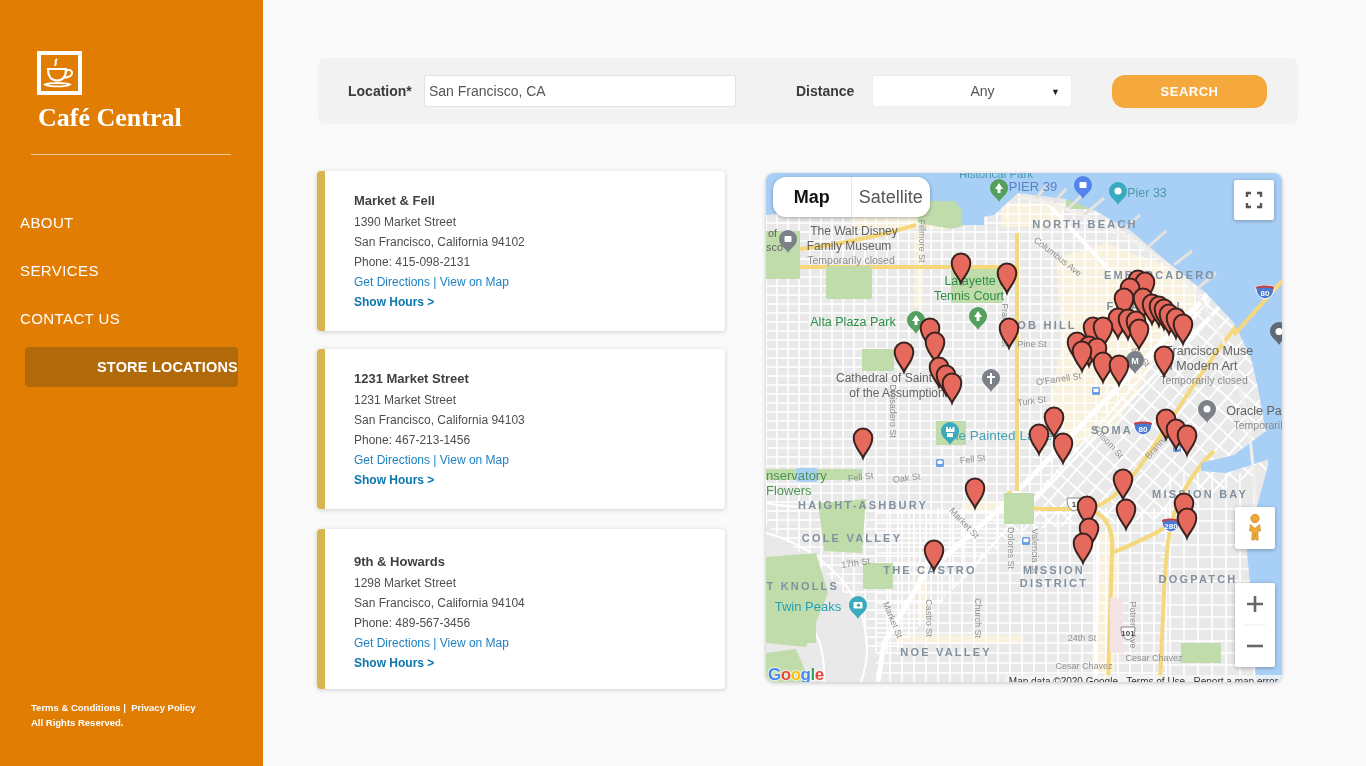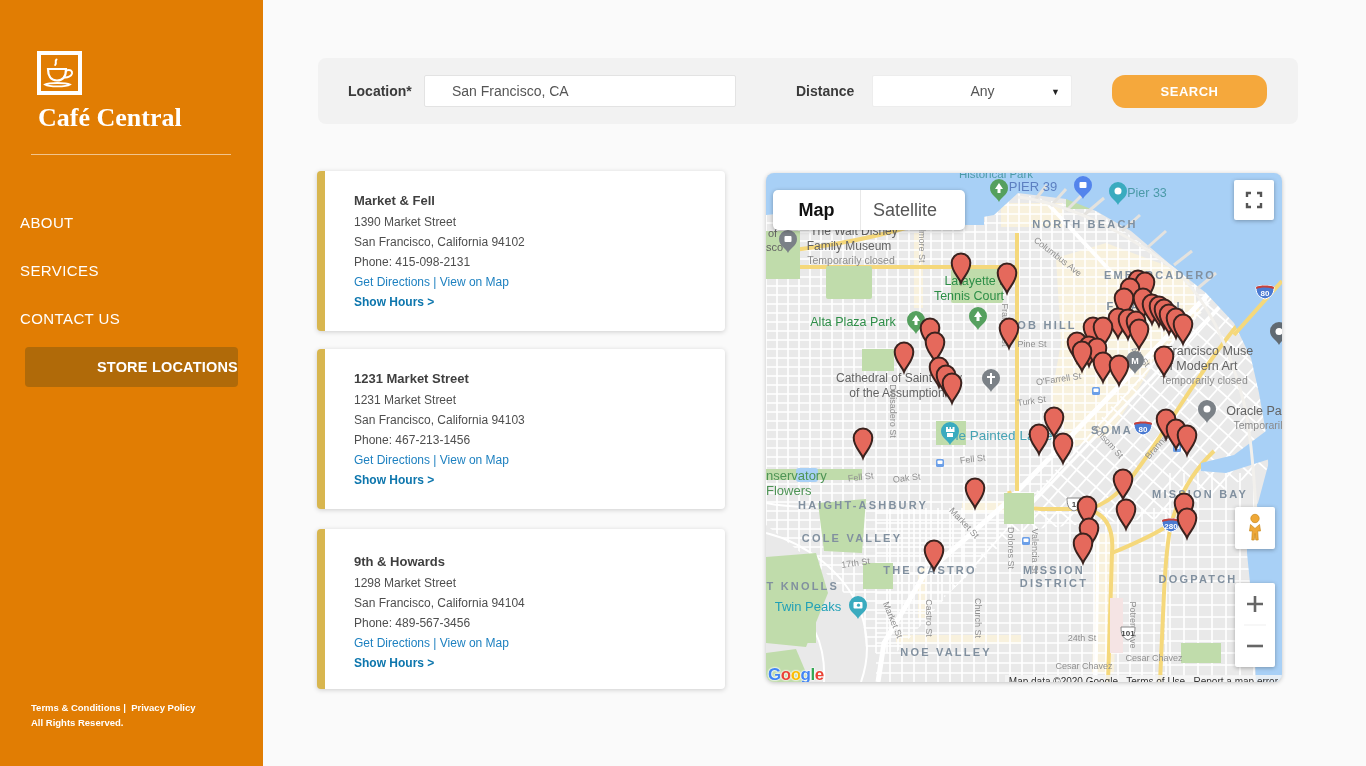--- a/index.html
+++ b/index.html
@@ -21,41 +21,41 @@
                  text-align:right; padding-left:18px; font-weight:bold; font-size:14.5px; color:#fff; letter-spacing:0.2px; }
   .sfoot { position:absolute; left:31px; top:700px; color:#fff; font-size:9.5px; font-weight:bold; line-height:15px; }
 
   
   .main { position:absolute; left:263px; top:0; width:1103px; height:766px; background:#fafafa; }
   .searchbar { position:absolute; left:55px; top:58px; width:980px; height:66px; background:#f2f2f2; border-radius:8px; }
   .lbl { position:absolute; font-size:14px; font-weight:bold; color:#3b3b3b; top:25px; }
   .lbl.loc { left:30px; }
   .lbl.dist { left:478px; }
   .sinput { position:absolute; left:106px; top:17px; width:312px; height:32px; background:#fff; border:1px solid #e3e3e3;
-            border-radius:2px; font-size:14px; color:#555; line-height:30px; padding-left:27px; }
+            border-radius:2px; font-size:14px; color:#555; line-height:30px; padding-left:4px; }
   .sselect { position:absolute; left:554px; top:17px; width:200px; height:32px; background:#fff; border:1px solid #ededed;
              border-radius:2px; font-size:14px; color:#555; line-height:30px; padding-left:21px;text-align:center; }
   .sselect .arr { position:absolute; right:11px; top:1px; font-size:9px; color:#222; }
   .sbtn { position:absolute; left:794px; top:17px; width:155px; height:33px; background:#f5a83c; border-radius:13px;
           color:#fff; font-size:13px; font-weight:bold; letter-spacing:0.5px; text-align:center; line-height:33px; }
 
   
   .card { position:absolute; left:54px; width:408px; height:160px; background:#fff; border-left:8px solid #d8b64f;
           border-radius:4px; box-shadow:0 1px 5px rgba(0,0,0,0.18); }
   .card .inner { padding:21px 0 0 29px; }
   .card h3 { font-size:13px; line-height:18px; font-weight:bold; color:#3f3f3f; margin-bottom:2px; }
   .card p { font-size:12px; color:#4e4e4e; line-height:20px; }
   .card .lnk { font-size:12px; color:#1e81c0; line-height:20px; }
   .card .hrs { font-size:12px; color:#0d76ad; font-weight:bold; line-height:20px; }
 
   
   .map { position:absolute; left:503px; top:173px; width:516px; height:509px; border-radius:8px; overflow:hidden;
          box-shadow:0 1px 4px rgba(0,0,0,0.22); background:#e9e9e9; }
   .map svg.base { position:absolute; left:0; top:0; }
-  .mcTop { position:absolute; left:7px; top:17px; width:192px; height:40px; background:#fff; border-radius:5px;
+  .mcTop { position:absolute; left:7px; top:4px; width:157px; height:40px; background:#fff; border-radius:13px;
            box-shadow:0 1px 4px rgba(0,0,0,0.3); display:flex; }
   .mcTop .m1 { width:88px; text-align:center; line-height:40px; font-size:18px; font-weight:bold; color:#111;
                border-right:1px solid #e8e8e8; }
   .mcTop .m2 { width:88px; text-align:center; line-height:40px; font-size:18px; color:#565656; }
   .fsbtn { position:absolute; right:8px; top:7px; width:40px; height:40px; background:#fff; border-radius:2px;
            box-shadow:0 1px 4px rgba(0,0,0,0.3); }
   .pegman { position:absolute; right:7px; top:334px; width:40px; height:42px; background:#fff; border-radius:2px;
             box-shadow:0 1px 4px rgba(0,0,0,0.3); }
   .zoomc { position:absolute; right:7px; top:410px; width:40px; height:84px; background:#fff; border-radius:2px;
            box-shadow:0 1px 4px rgba(0,0,0,0.3); }

